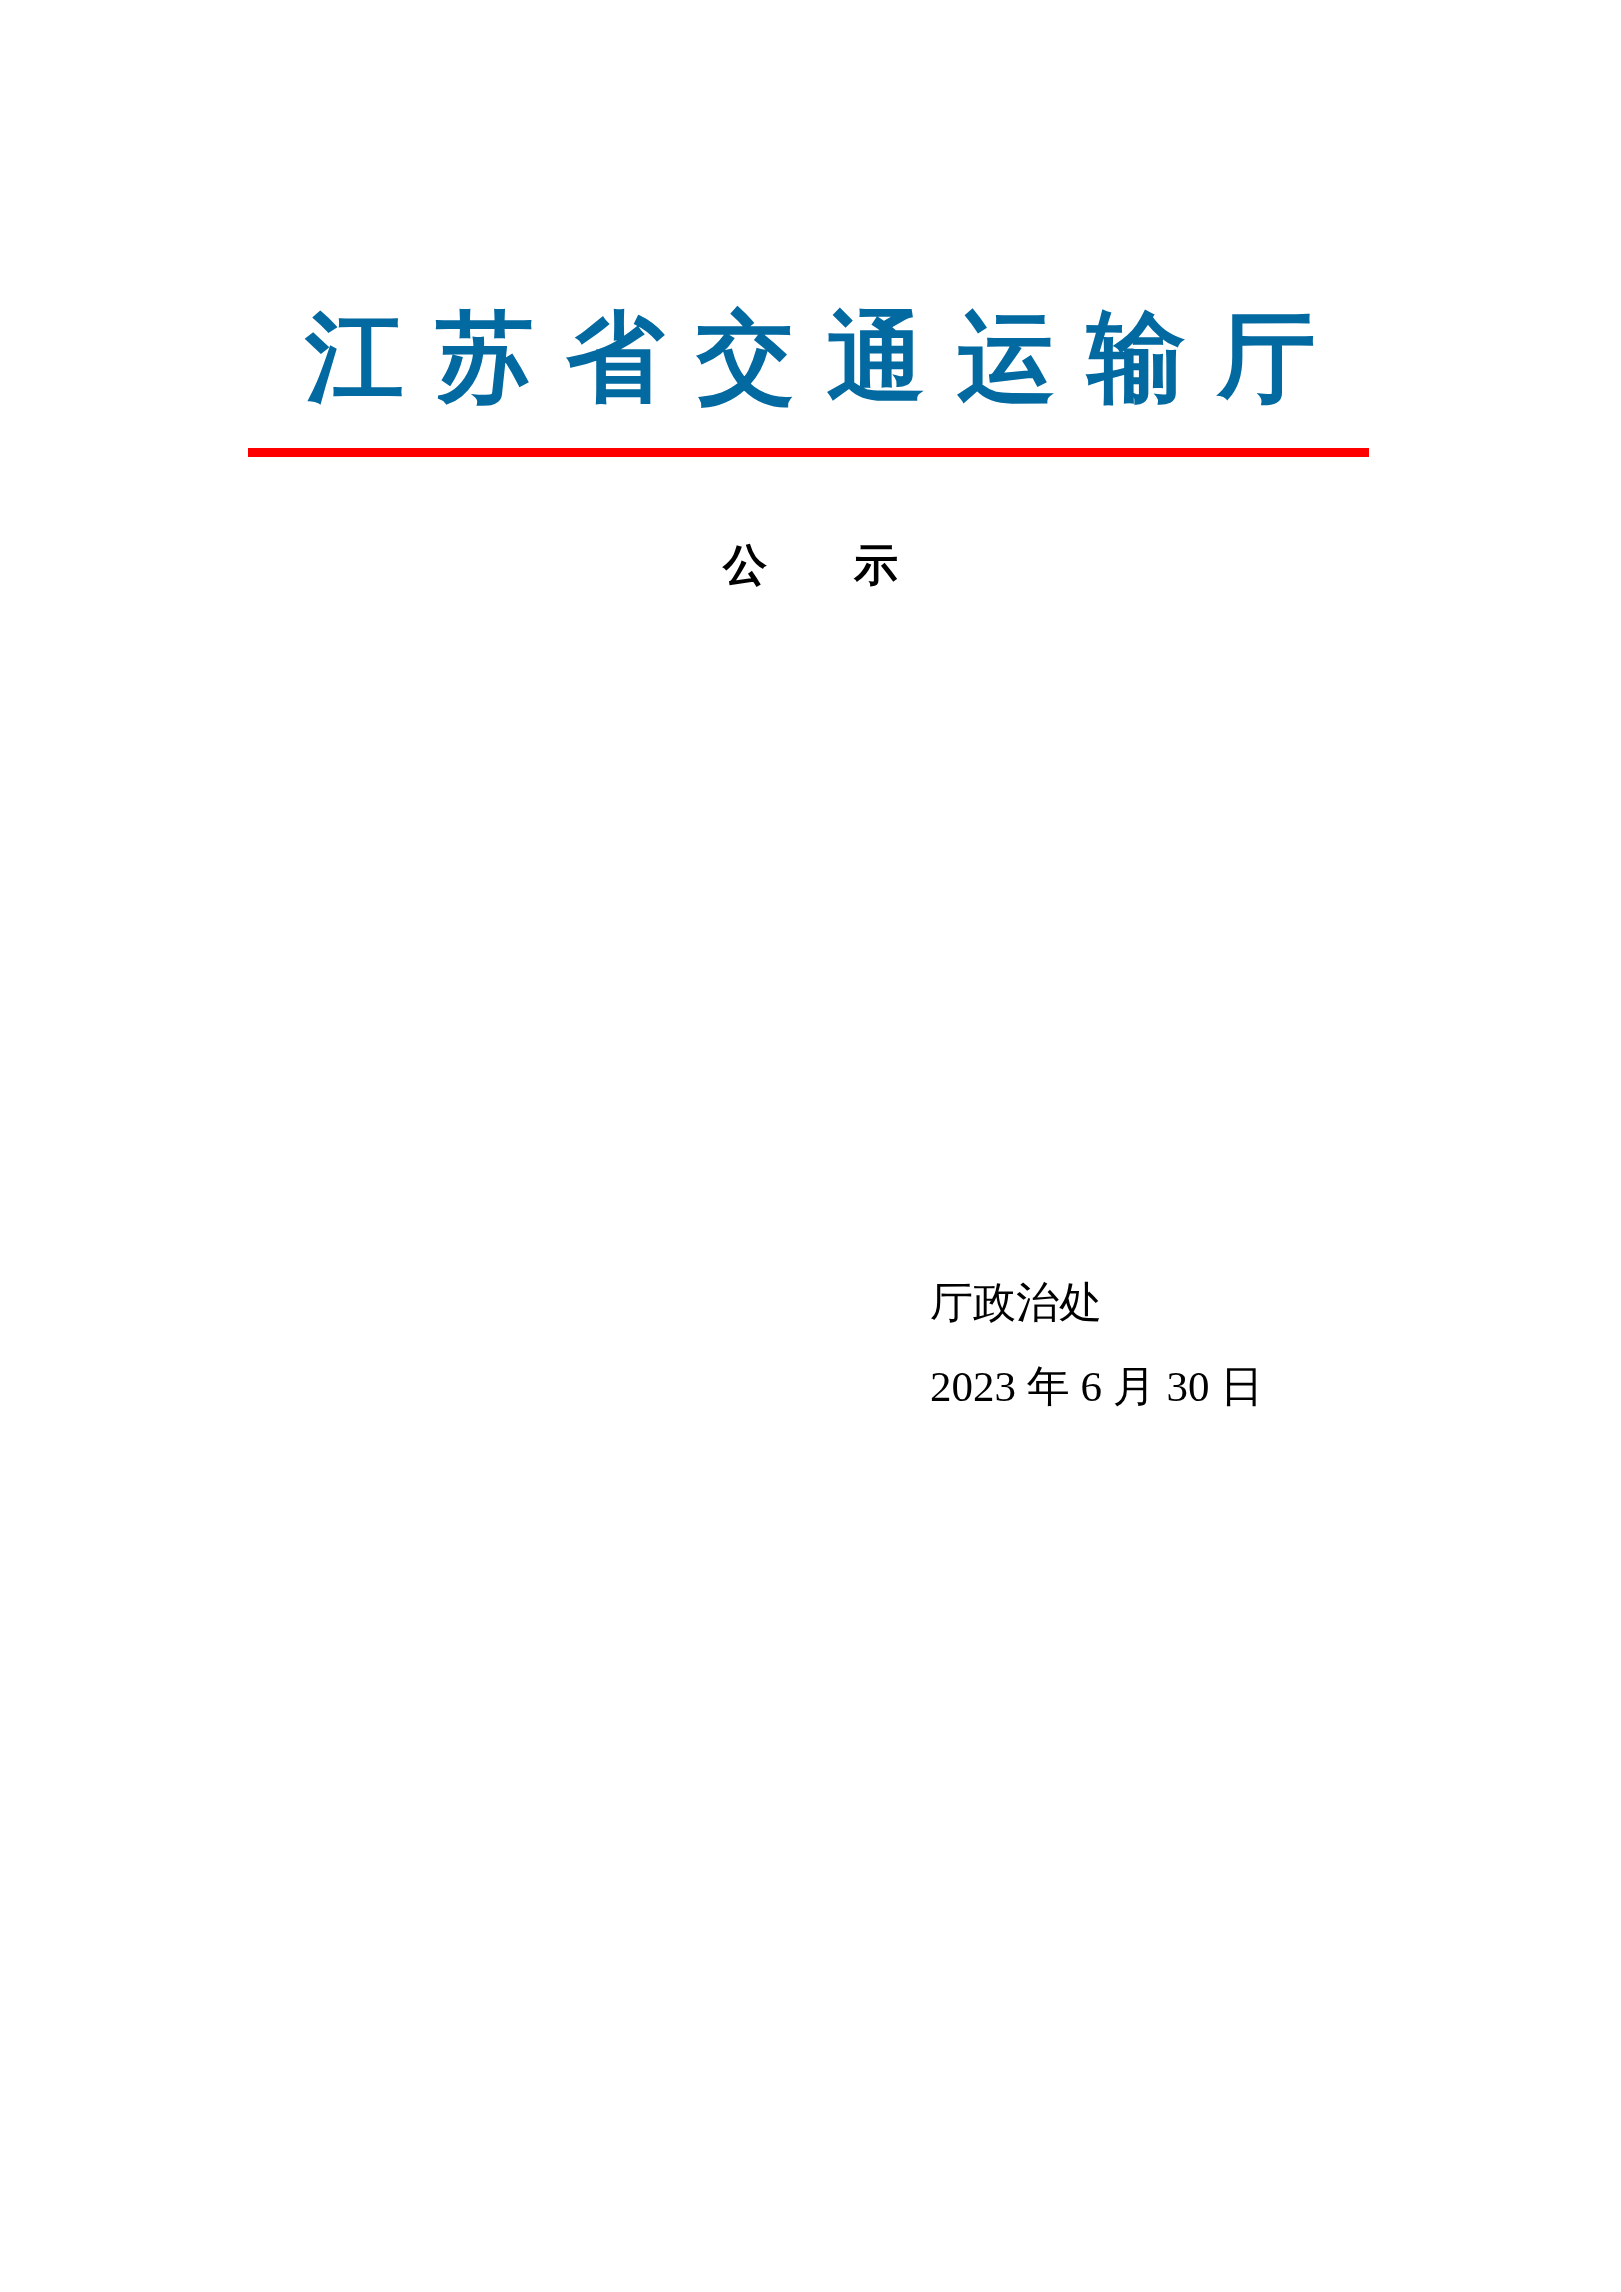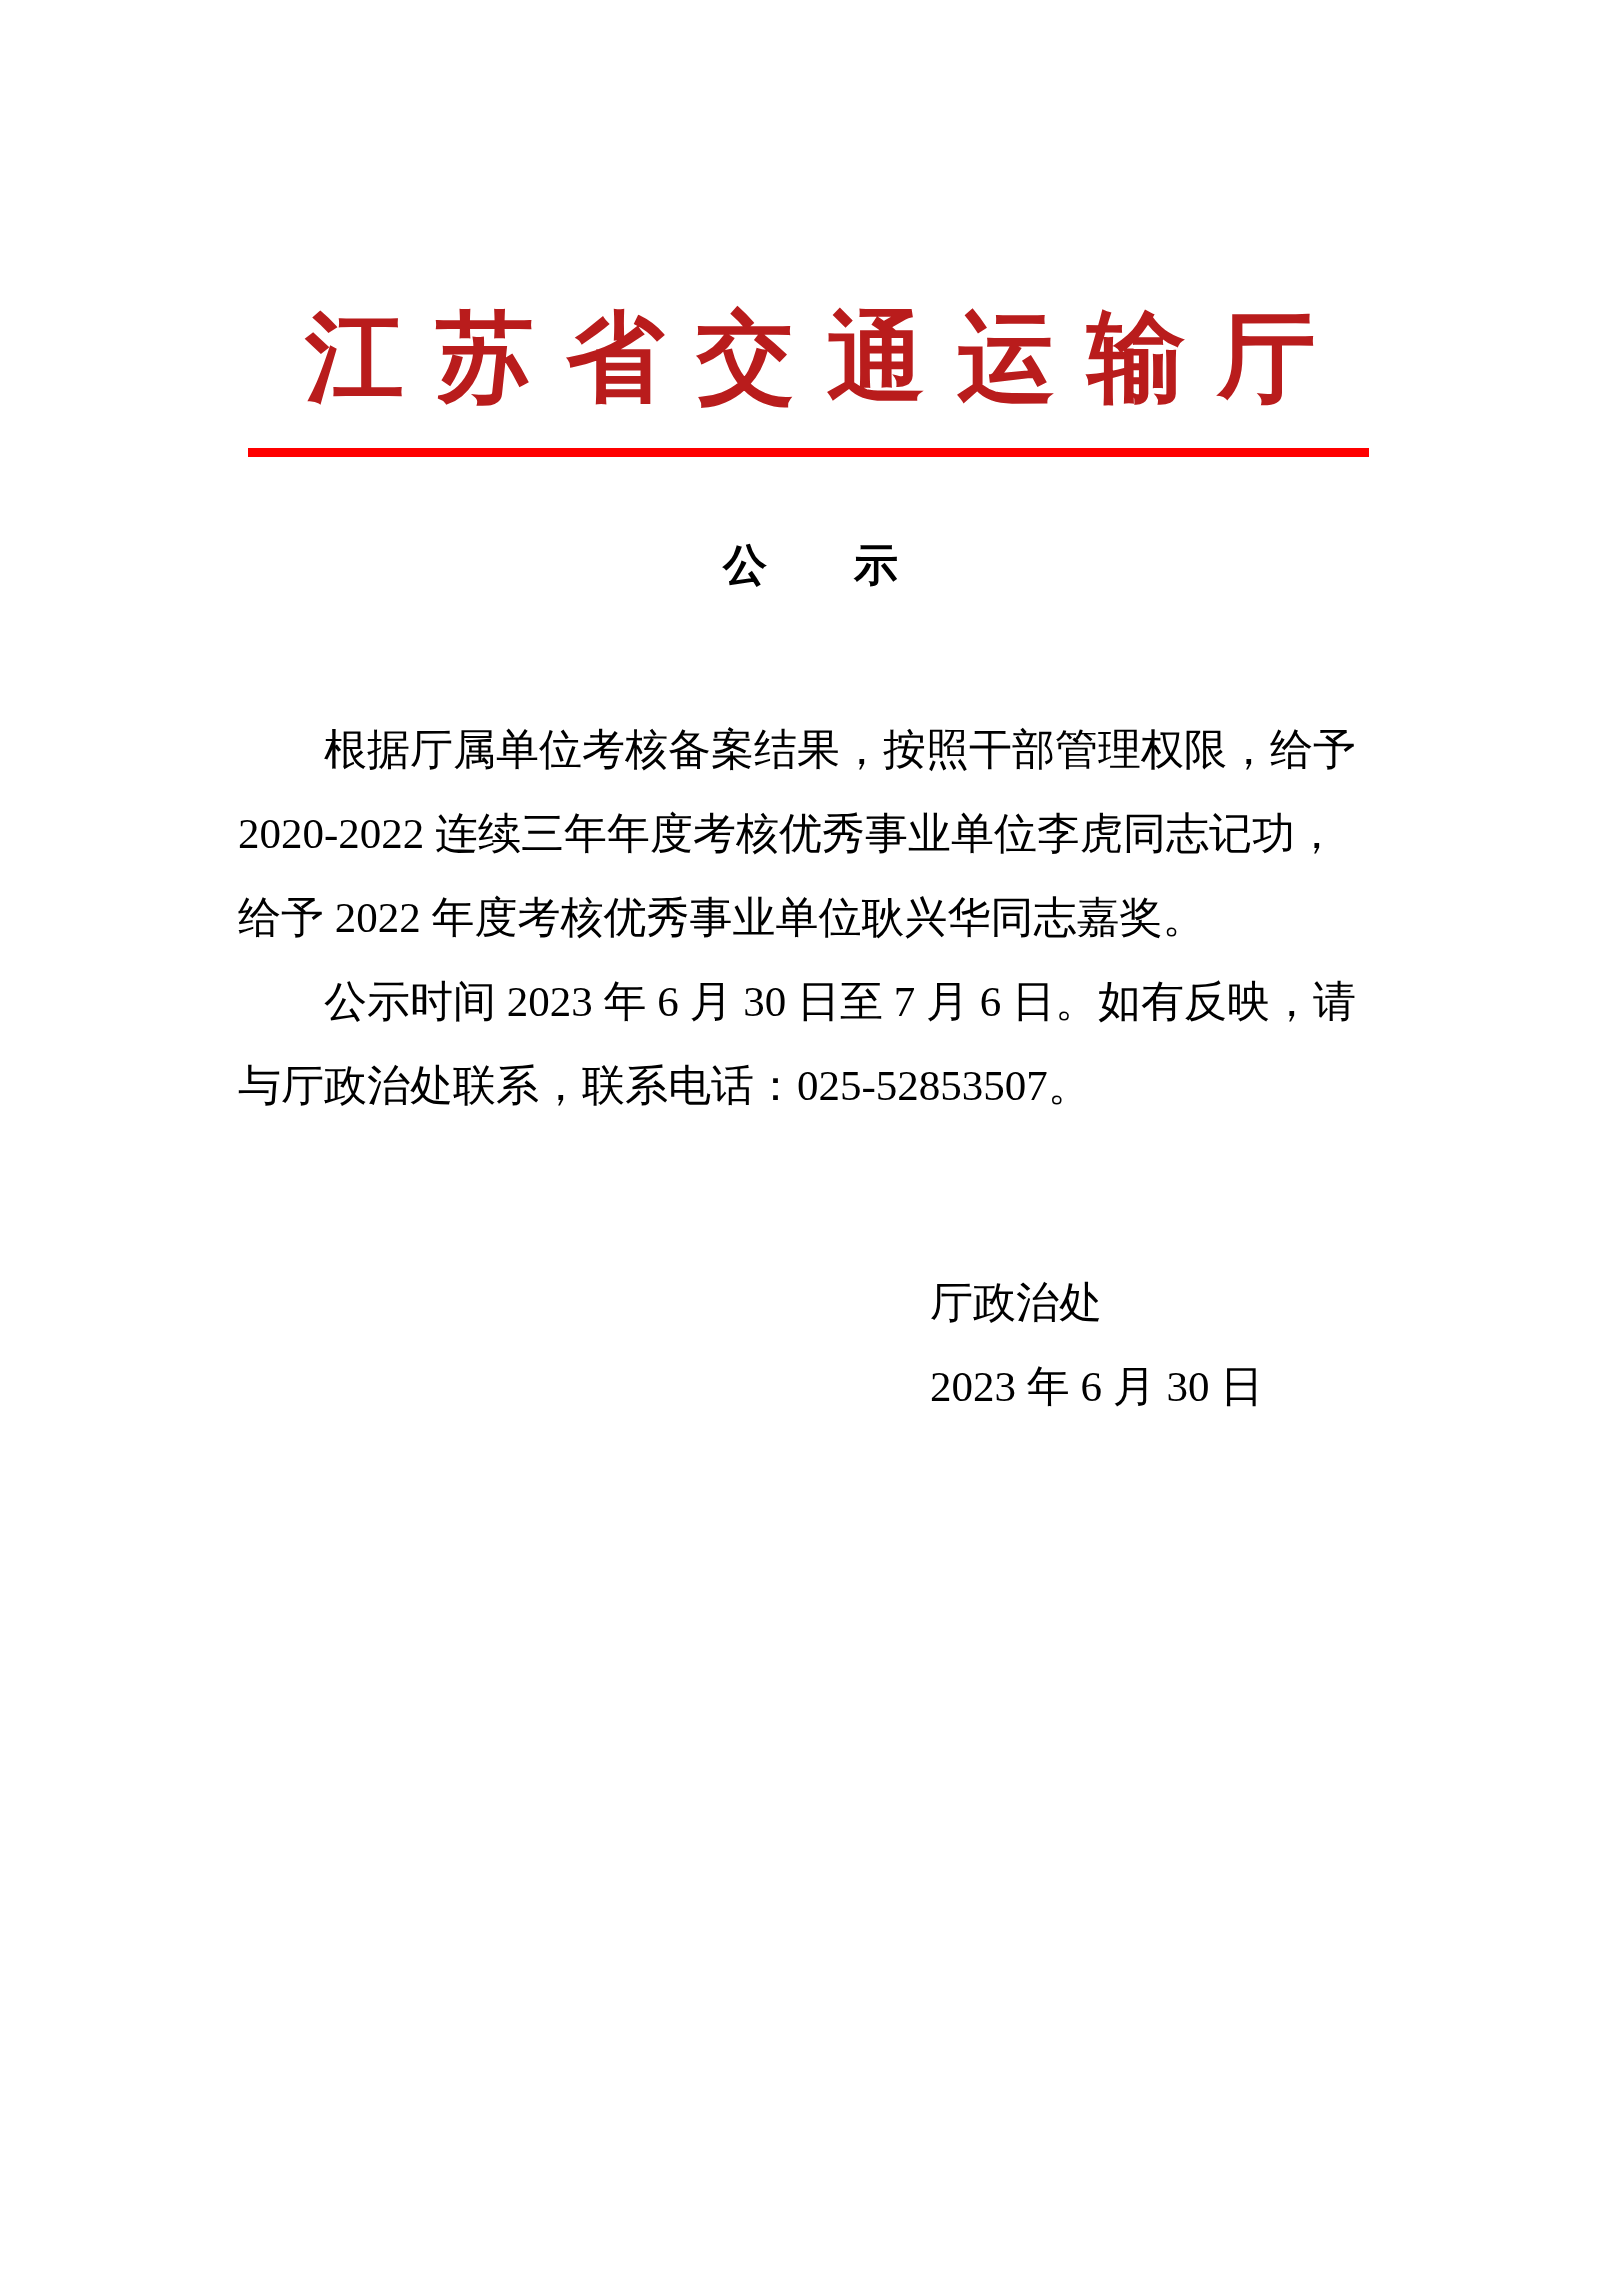--- a/index.html
+++ b/index.html
@@ -15,21 +15,21 @@
     overflow: hidden;
     font-family: "Liberation Serif", "DejaVu Serif", serif;
     color: #000000;
   }
   .agency-name {
     position: absolute;
     top: 297px;
     left: 0;
     width: 100%;
     text-align: center;
-    color: #b91c1c;
+    color: #0369a1;
     font-size: 98px;
     font-weight: 700;
     line-height: 122px;
     word-spacing: 7.8px;
     white-space: nowrap;
   }
   .header-divider {
     position: absolute;
     top: 448px;
     left: 248px;
@@ -80,27 +80,20 @@
 <body>
 
 <div class="page">
 
   <div class="agency-name">江 苏 省 交 通 运 输 厅</div>
 
   <div class="header-divider"></div>
 
   <div class="notice-title">公 示</div>
 
-  <div class="body-text">
-    <div class="body-line indent">根据厅属单位考核备案结果，按照干部管理权限，给予</div>
-    <div class="body-line">2020-2022 连续三年年度考核优秀事业单位李虎同志记功，</div>
-    <div class="body-line">给予 2022 年度考核优秀事业单位耿兴华同志嘉奖。</div>
-    <div class="body-line indent">公示时间 2023 年 6 月 30 日至 7 月 6 日。如有反映，请</div>
-    <div class="body-line">与厅政治处联系，联系电话：025-52853507。</div>
-  </div>
 
   <div class="signature-block">
     <div class="signature-line">厅政治处</div>
     <div class="signature-line">2023 年 6 月 30 日</div>
   </div>
 
 </div>
 
 
 </body></html>

